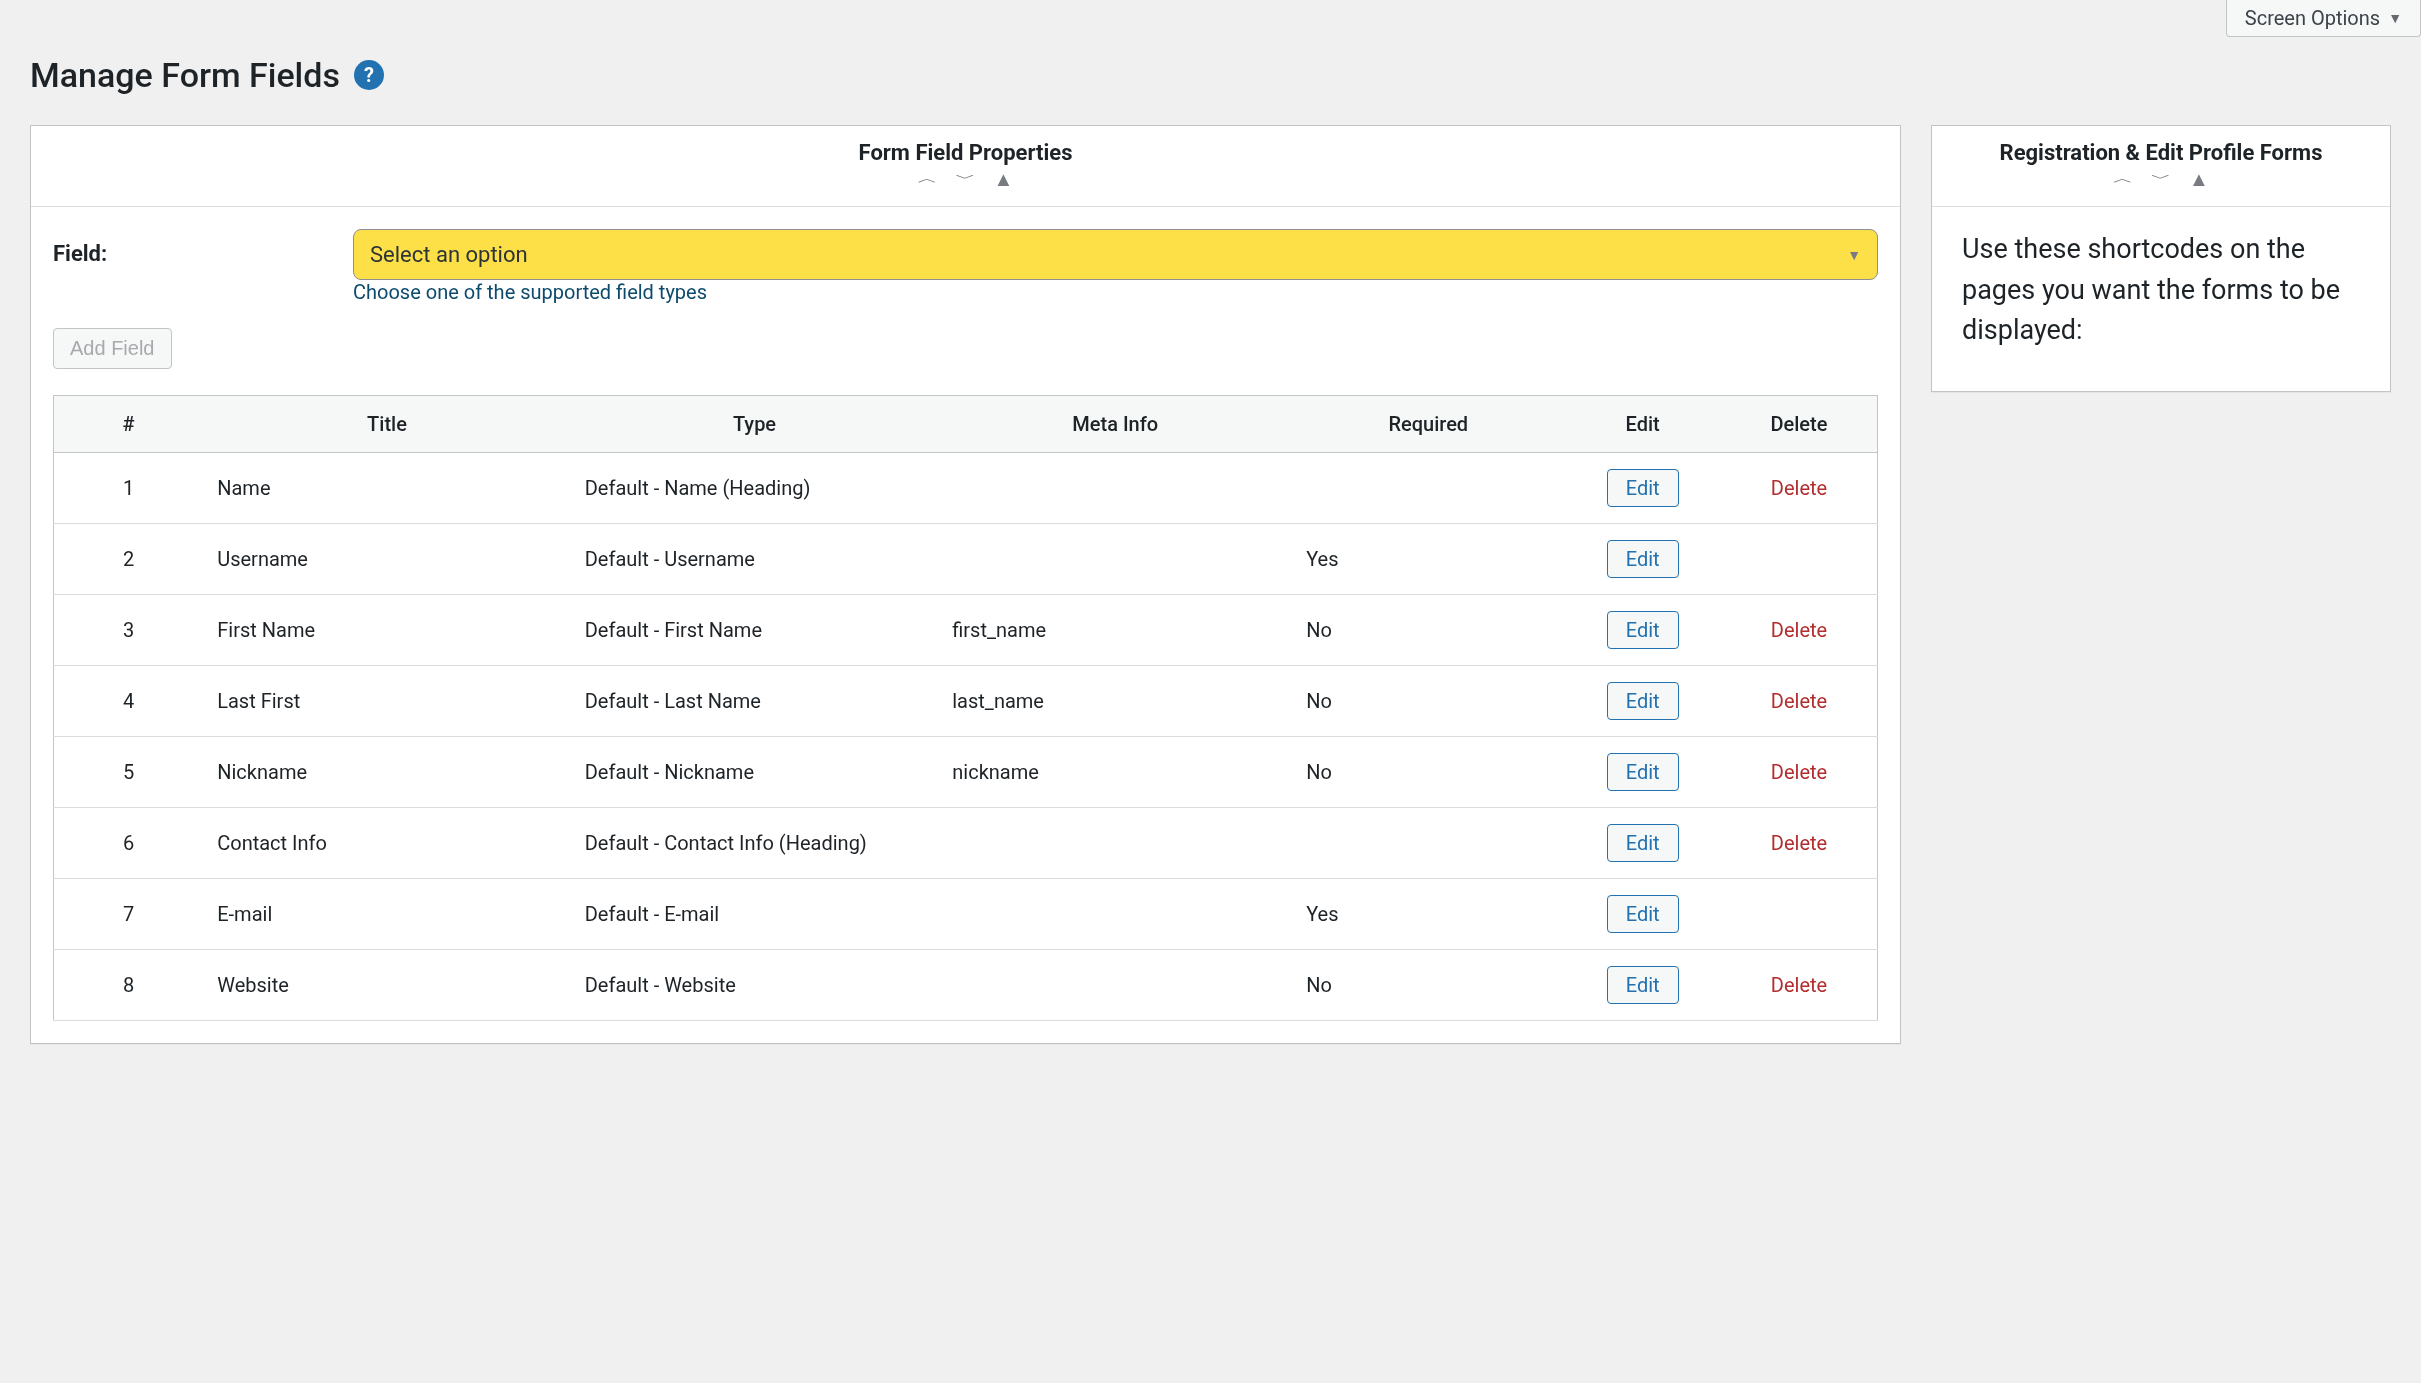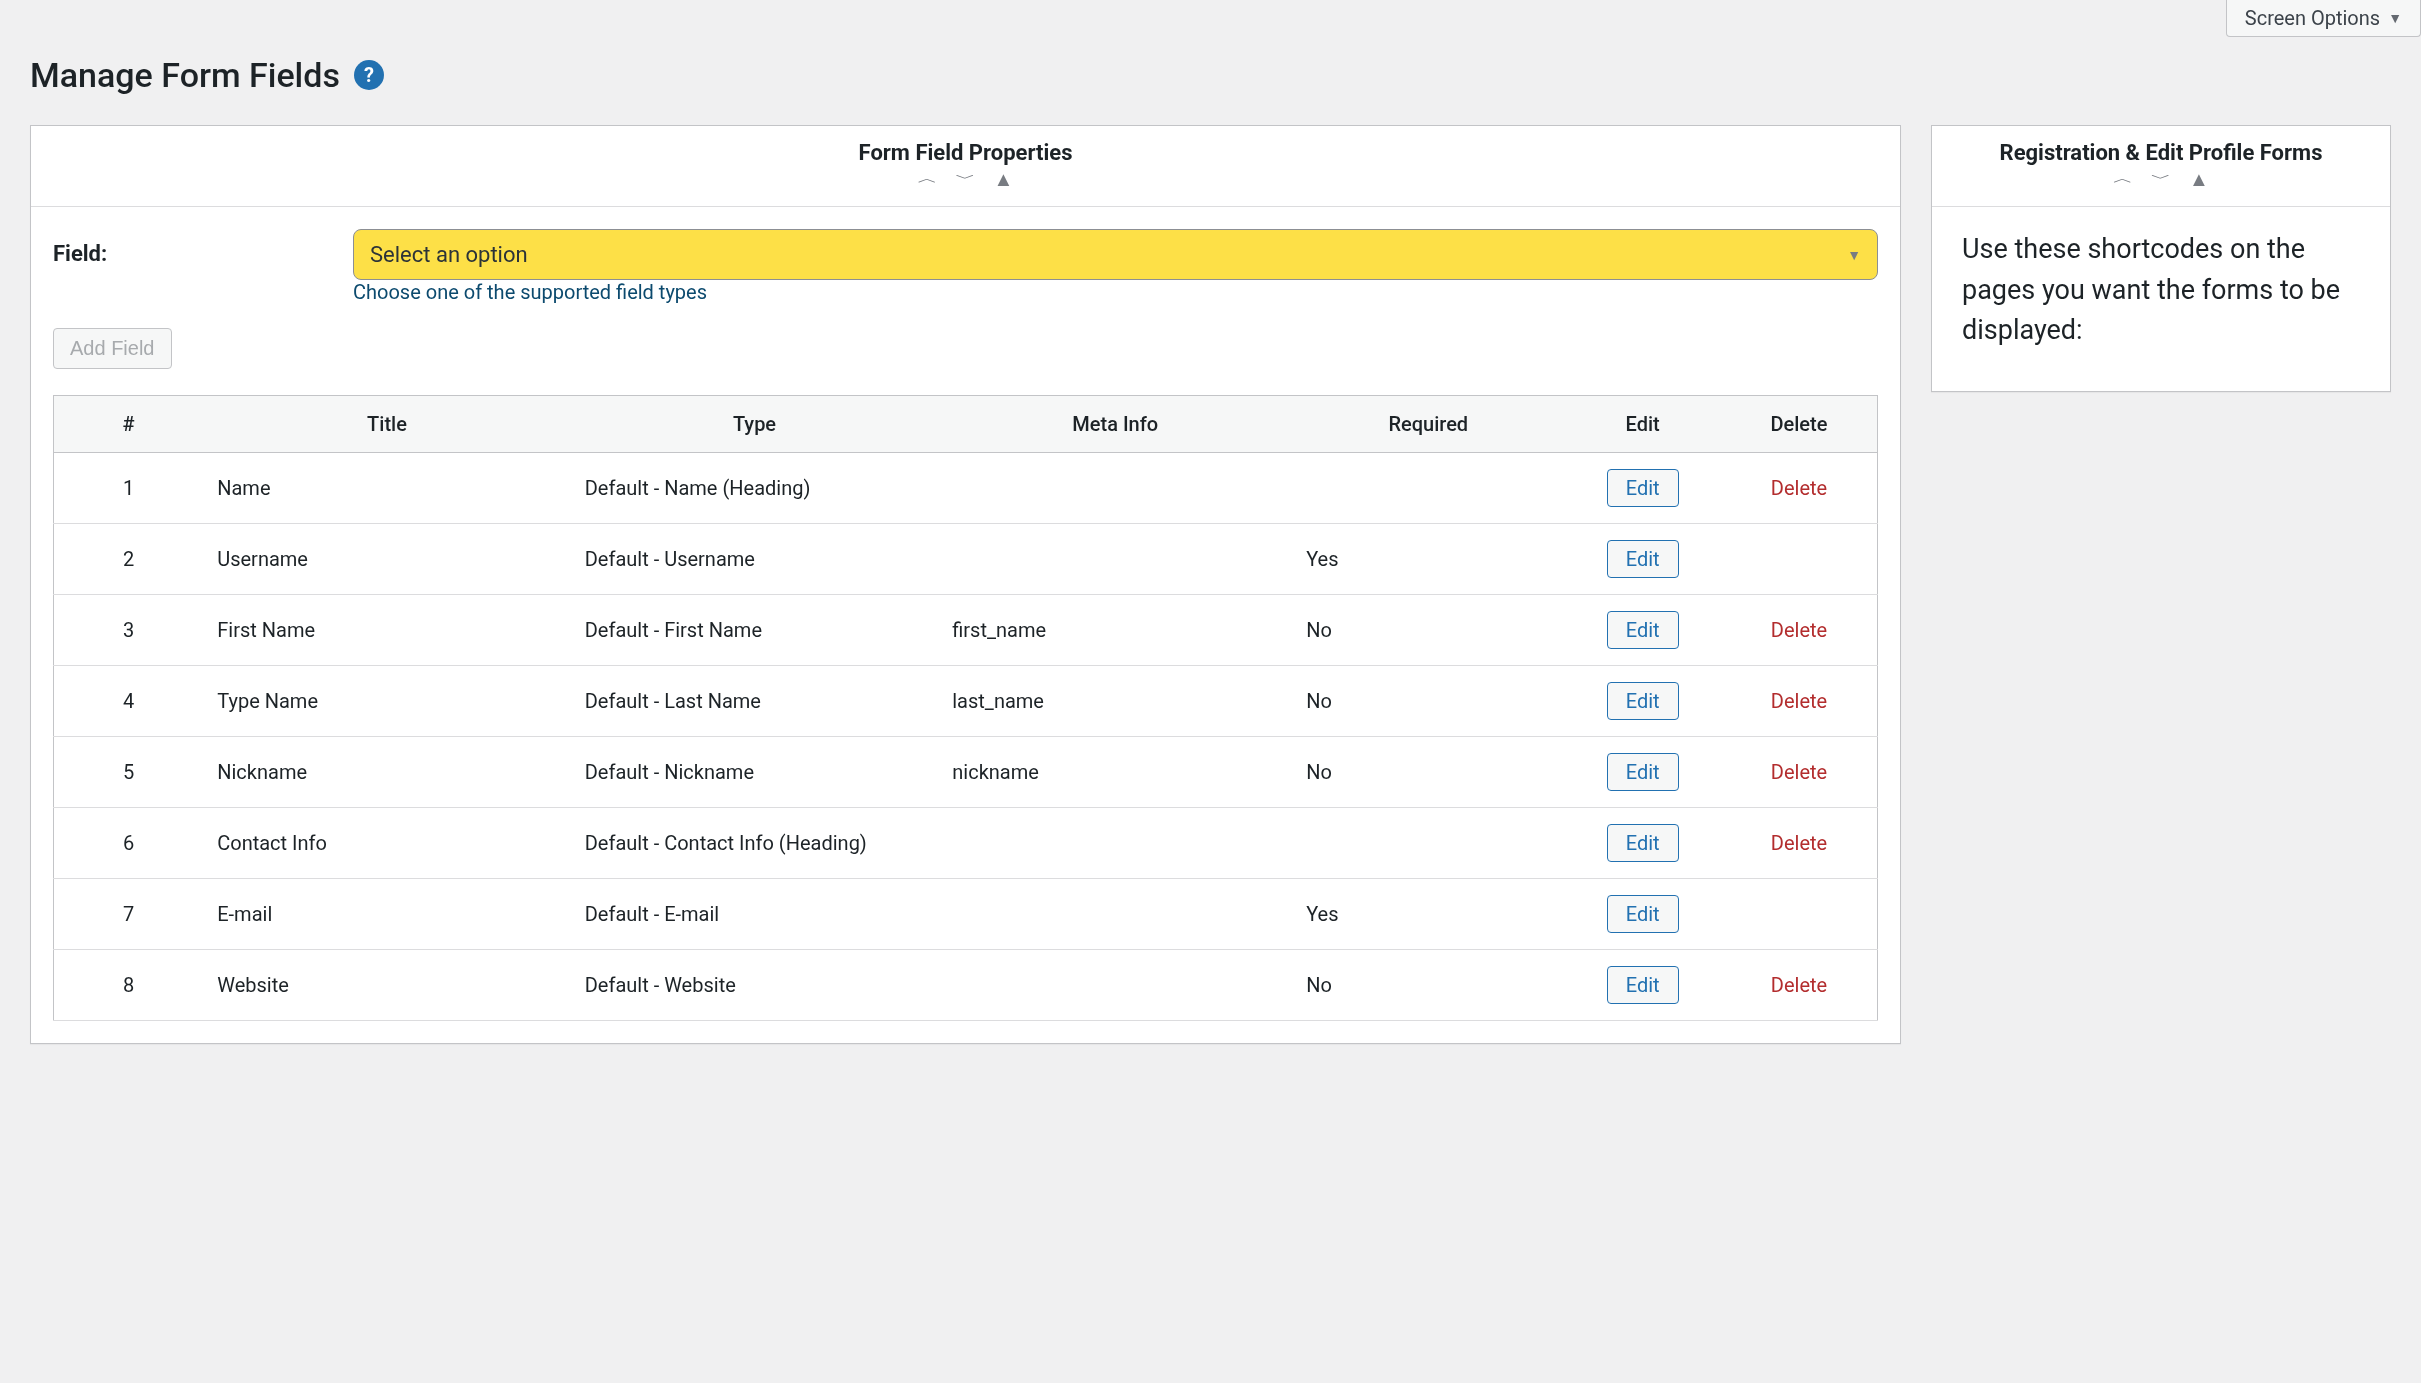--- a/index.html
+++ b/index.html
@@ -278,21 +278,21 @@
                   <td style="text-align: center;">3</td>
                   <td>First Name</td>
                   <td>Default - First Name</td>
                   <td>first_name</td>
                   <td>No</td>
                   <td style="text-align: center;"><span class="edit-btn">Edit</span></td>
                   <td style="text-align: center;"><span class="del-link">Delete</span></td>
                 </tr>
                 <tr>
                   <td style="text-align: center;">4</td>
-                  <td>Type Name</td>
+                  <td>Last First</td>
                   <td>Default - Last Name</td>
                   <td>last_name</td>
                   <td>No</td>
                   <td style="text-align: center;"><span class="edit-btn">Edit</span></td>
                   <td style="text-align: center;"><span class="del-link">Delete</span></td>
                 </tr>
                 <tr>
                   <td style="text-align: center;">5</td>
                   <td>Nickname</td>
                   <td>Default - Nickname</td>

